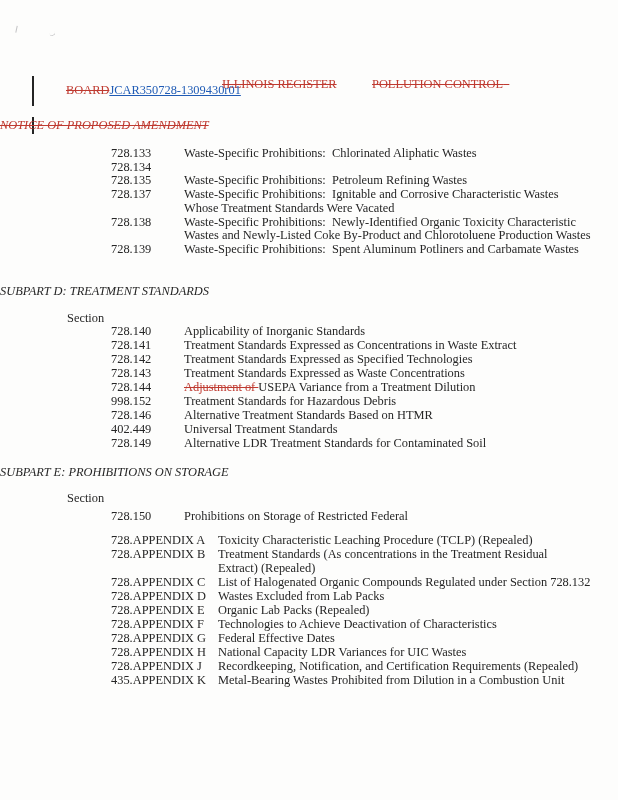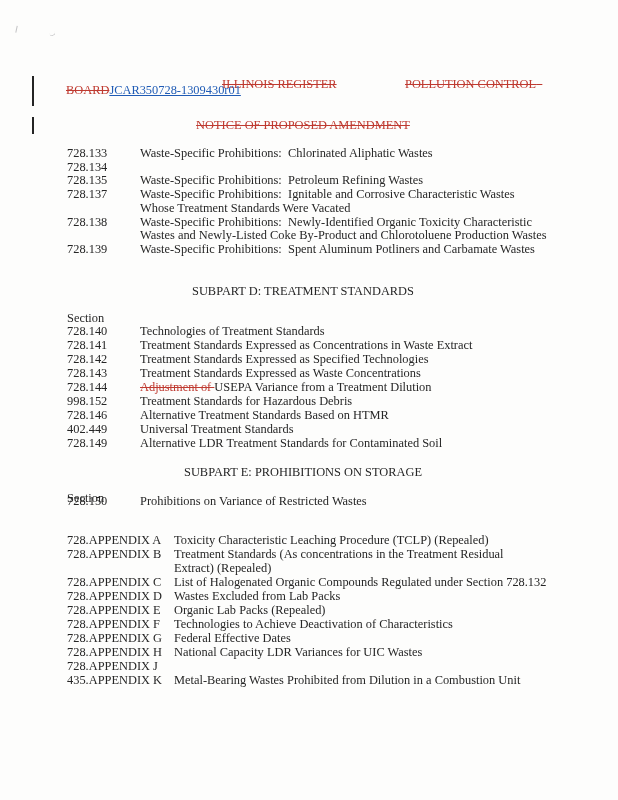--- a/index.html
+++ b/index.html
@@ -29,39 +29,39 @@
            border-left: 1.4px solid #c2c2c4; transform: rotate(12deg); }
   .mark2 { left: 49px; top: 29px; width: 6px; height: 6px;
            border-bottom: 1.4px solid #c8c8ca; border-radius: 50%;
            transform: rotate(-18deg); }
   .change-bar { position: absolute; left: 32px; width: 1.6px; background: #242424; }
   .bar1 { top: 76px; height: 30px; }
   .bar2 { top: 117px; height: 17px; }
 
   .hdr-line1 { position: absolute; top: 77px; left: 0; width: 618px; height: 14px; line-height: 14px; }
   .pos-register { position: absolute; left: 222px; }
-  .pos-pollution { position: absolute; left: 372px; margin-left: 33px; }
+  .pos-pollution { position: absolute; left: 372px; }
   .hdr-line2 { position: absolute; top: 83px; left: 66px; line-height: 14px; }
 
-  .centerline { position: absolute; left: 0; width: 606px; text-align: center; line-height: 14px; }
+  .centerline { position: absolute; left: 0; width: 606px; line-height: 14px; font-style: italic; }
   .notice { top: 118px; }
   .subpart-d-heading { top: 284px; }
   .subpart-e-heading { top: 465px; }
 
   .section-label { position: absolute; left: 67px; line-height: 14px; }
   .label-d { top: 311px; }
   .label-e { top: 491px; }
 
   .toclist { position: absolute; left: 67px; }
   .list-c { top: 147px; line-height: 13.7px; }
   .list-d { top: 324px; line-height: 14px; }
-  .list-e { top: 494px; line-height: 14px; }
+  .list-e { top: 509px; line-height: 14px; }
   .list-appendix { top: 533px; line-height: 14px; }
 
-  .row { display: flex; align-items: flex-start; }
+  .row { display: flex; align-items: flex-start; margin-left: 44px; }
   .num { flex: 0 0 73px; }
   .list-appendix .num { flex: 0 0 107px; }
   .title { white-space: pre-wrap; max-width: 455px; }
   .list-appendix .title { max-width: 430px; }
 </style>
 </head>
 <body>
 
 <div class="page">
 
@@ -119,21 +119,21 @@
     </div>
 
   <div class="centerline subpart-d-heading">SUBPART D:  TREATMENT STANDARDS</div>
 
   <div class="section-label label-d">Section</div>
 
   <div class="toclist list-d">
 
       <div class="row">
         <span class="num">728.140</span>
-        <span class="title"><span>Technologies of Treatment Standards</span></span>
+        <span class="title"><span>Applicability of Inorganic Standards</span></span>
       </div>
 
       <div class="row">
         <span class="num">728.141</span>
         <span class="title"><span>Treatment Standards Expressed as Concentrations in Waste Extract</span></span>
       </div>
 
       <div class="row">
         <span class="num">728.142</span>
         <span class="title"><span>Treatment Standards Expressed as Specified Technologies</span></span>
@@ -171,21 +171,21 @@
     </div>
 
   <div class="centerline subpart-e-heading">SUBPART E:  PROHIBITIONS ON STORAGE</div>
 
   <div class="section-label label-e">Section</div>
 
   <div class="toclist list-e">
 
       <div class="row">
         <span class="num">728.150</span>
-        <span class="title"><span>Prohibitions on Variance of Restricted Wastes</span></span>
+        <span class="title"><span>Prohibitions on Storage of Restricted Federal</span></span>
       </div>
     </div>
 
   <div class="toclist list-appendix">
 
       <div class="row">
         <span class="num">728.APPENDIX A</span>
         <span class="title"><span>Toxicity Characteristic Leaching Procedure (TCLP) (Repealed)</span></span>
       </div>
 
@@ -221,20 +221,21 @@
       </div>
 
       <div class="row">
         <span class="num">728.APPENDIX H</span>
         <span class="title"><span>National Capacity LDR Variances for UIC Wastes</span></span>
       </div>
 
 
       <div class="row">
         <span class="num">728.APPENDIX J</span>
+        <span class="title"><span>Recordkeeping, Notification, and Certification Requirements (Repealed)</span></span>
       </div>
 
       <div class="row">
         <span class="num">435.APPENDIX K</span>
         <span class="title"><span>Metal-Bearing Wastes Prohibited from Dilution in a Combustion Unit</span></span>
       </div>
     </div>
 
 </div>
 

